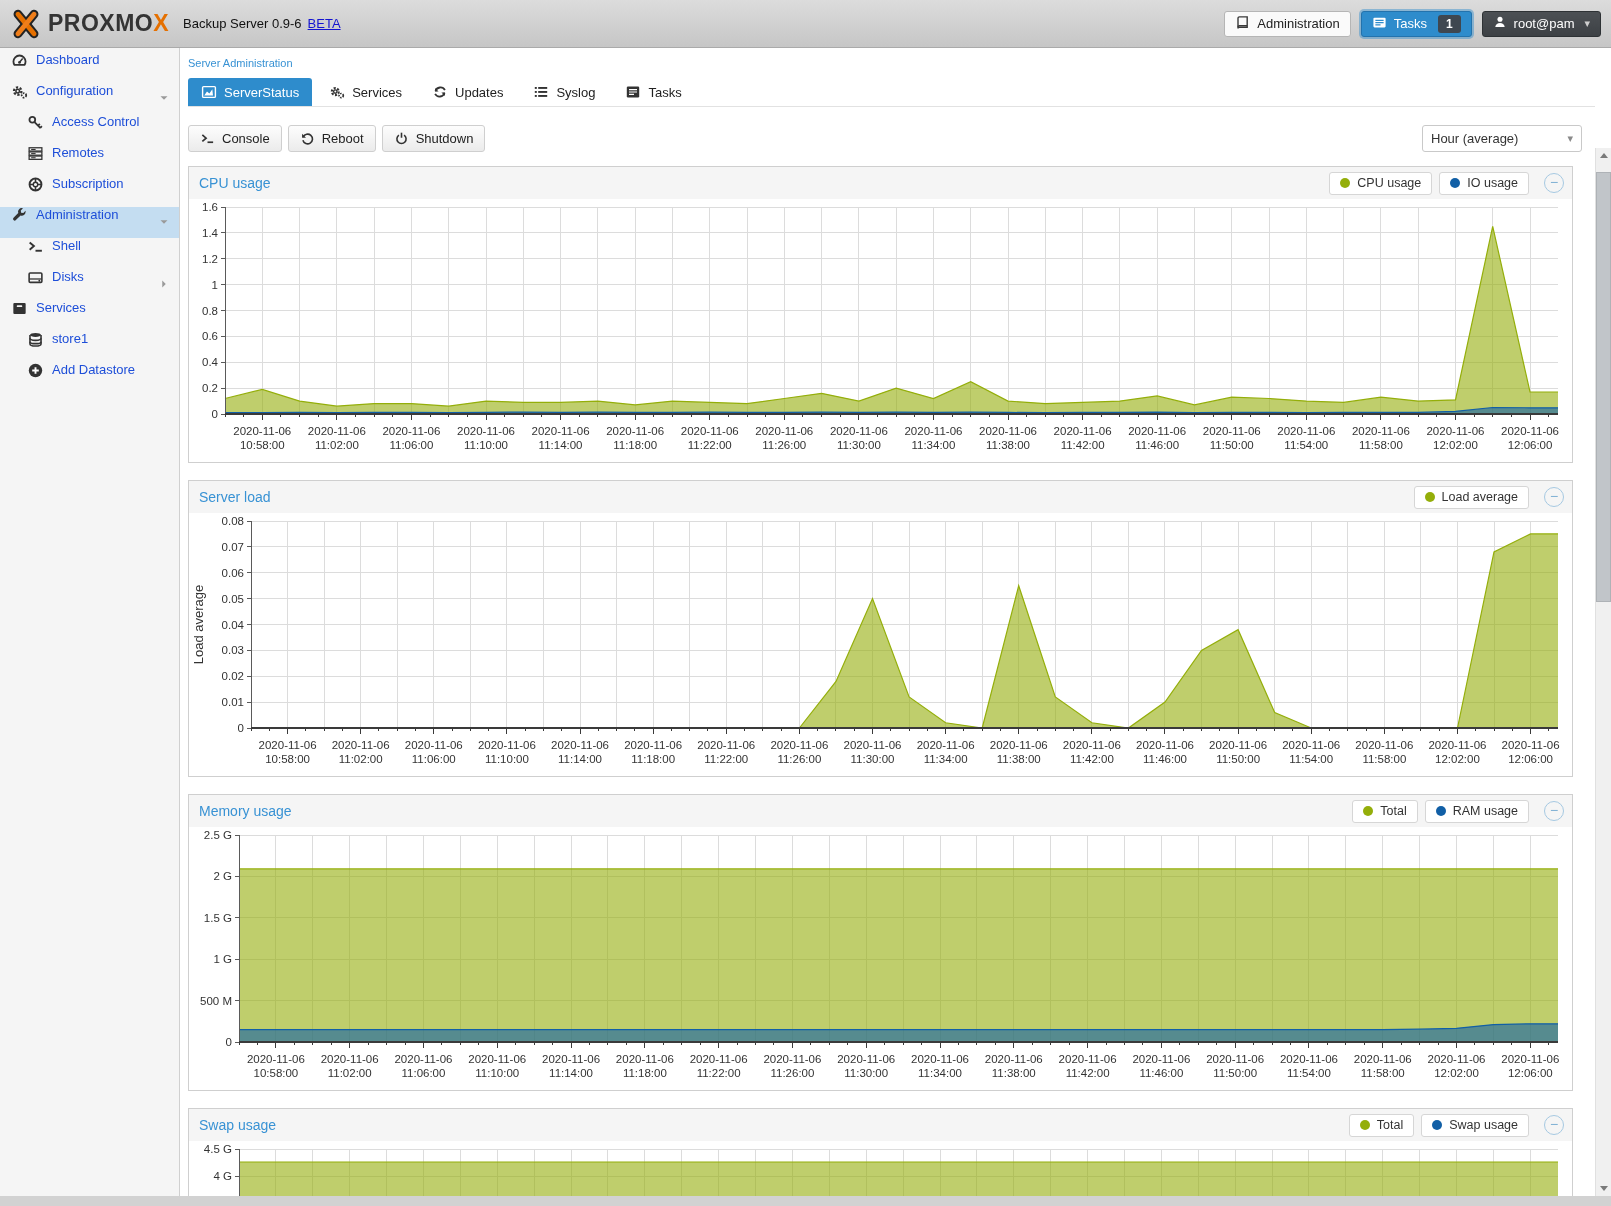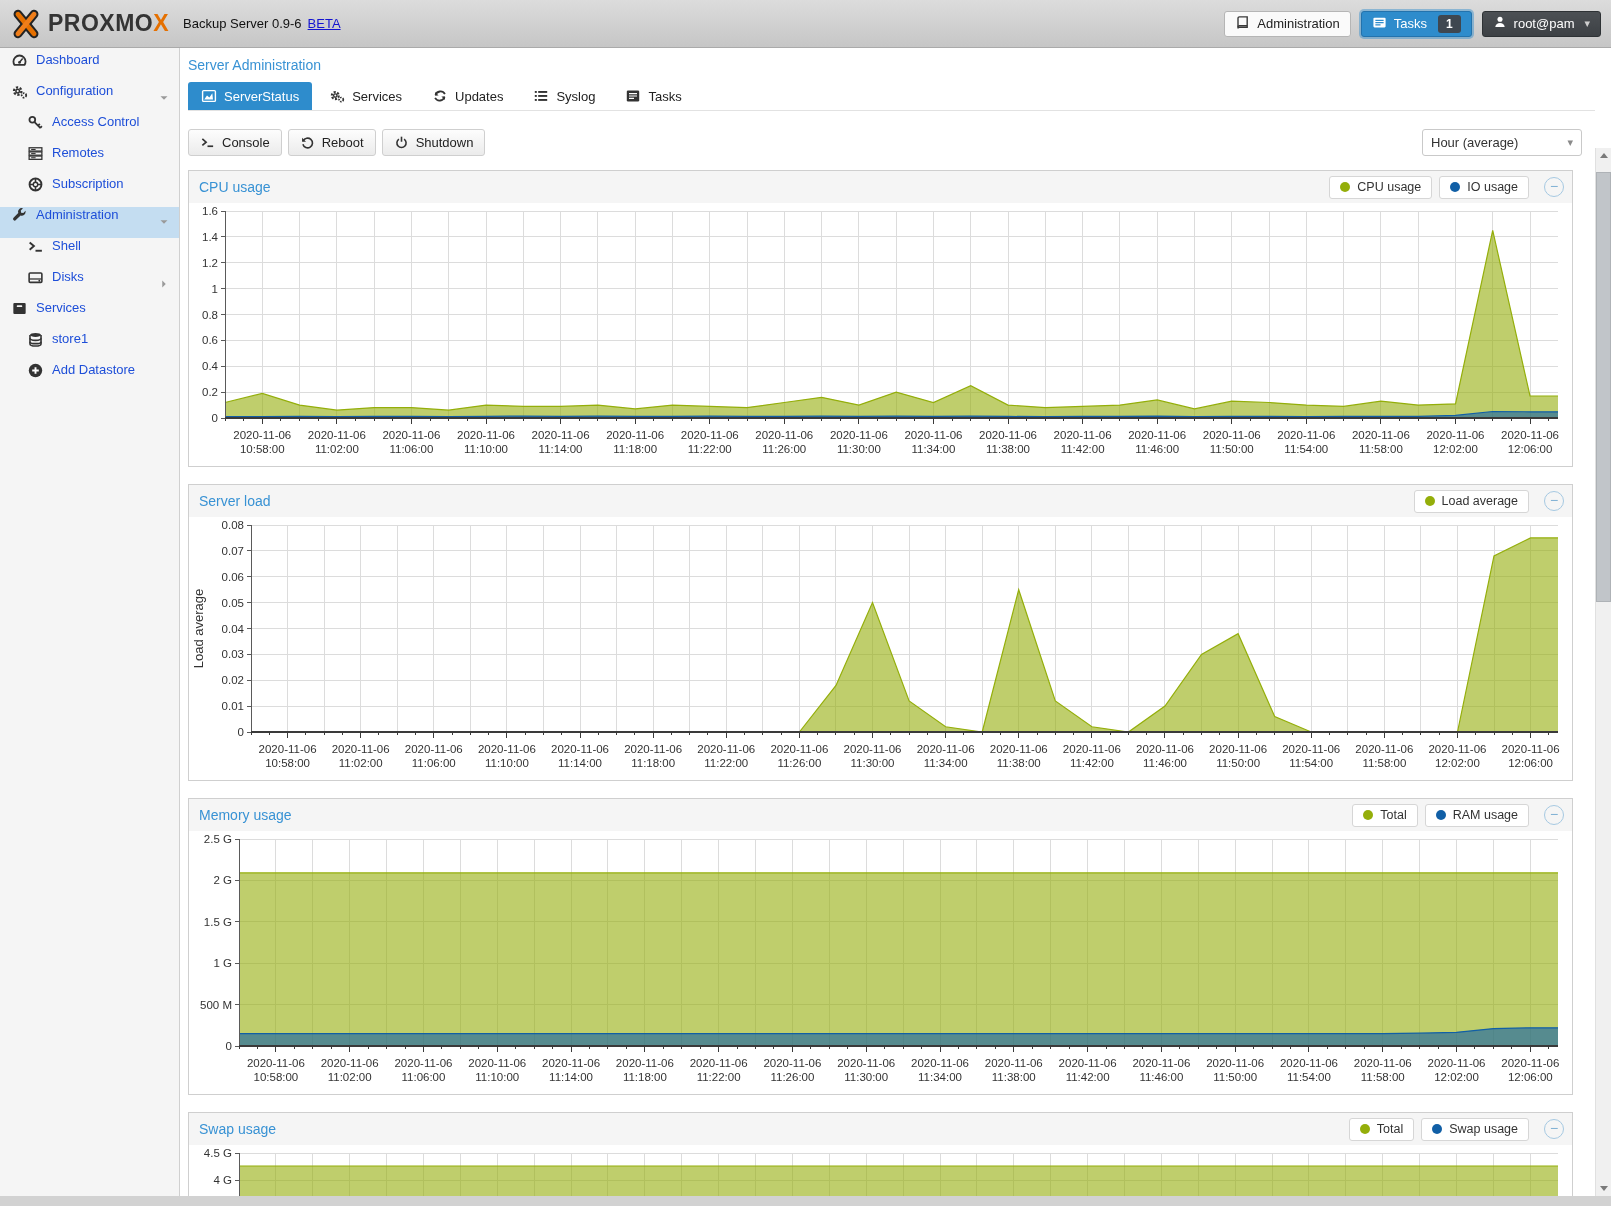--- a/index.html
+++ b/index.html
@@ -34,21 +34,21 @@
     font-size:13px; color:#1d4ed8; cursor:pointer; }
   .nav-item .nicon { width:17px; height:16px; margin-right:8px; flex:none; }
   .nav-item.lvl0 { padding-left:11px; }
   .nav-item.lvl1 { padding-left:27px; }
   .nav-item.selected { background:#c4ddf1; }
   .nav-chev { position:absolute; right:8px; top:8px; width:14px; height:14px; }
 
   
   .main { position:absolute; top:48px; left:181px; width:1414px; height:1148px;
     background:#fff; overflow:hidden; }
-  .page-title { margin:9px 0 0 7px; font-size:14px; color:#3892d4; }
+  .page-title { margin:9px 0 0 7px; font-size:11px; color:#3892d4; }
   .tabbar { display:flex; align-items:flex-end; gap:4px; margin:9px 0 16px 7px; height:29px;
     border-bottom:1px solid #e2e2e2; padding-bottom:0; }
   .tab { display:flex; align-items:center; gap:7px; height:28px; padding:0 13px;
     font-size:13px; color:#222; border-radius:3px 3px 0 0; cursor:pointer; }
   .tab.active { background:#2e8ccc; color:#fff; }
   .tab .ticon { width:16px; height:16px; }
   .toolbar { display:flex; align-items:center; margin:8px 7px 0 7px; height:30px; }
   .tool-btn { display:flex; align-items:center; gap:7px; height:27px; padding:0 11px;
     background:linear-gradient(#fdfdfd,#ebebeb); border:1px solid #cfcfcf; border-radius:3px;
     font-size:13px; color:#222; margin-right:6px; cursor:pointer; }

